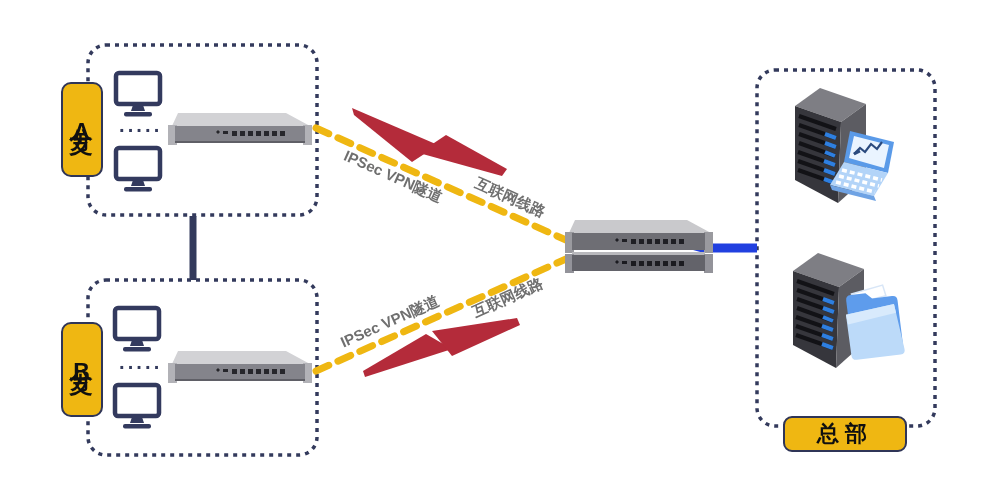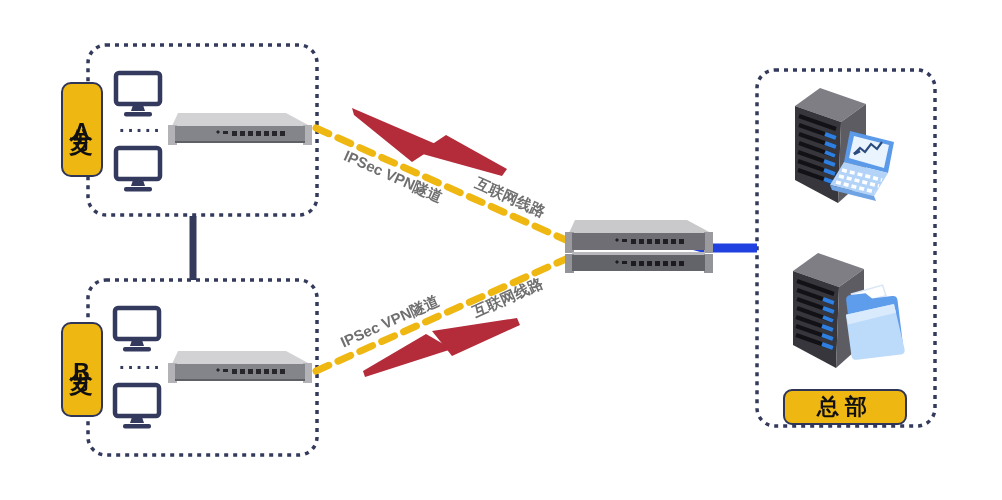--- a/index.html
+++ b/index.html
@@ -161,21 +161,21 @@
       </g>
     </g>
   </svg>
 
   <div class="side-label" style="left:61px;top:82px;width:42px;height:95px;">
     <span>分支A</span>
   </div>
   <div class="side-label" style="left:61px;top:322px;width:42px;height:95px;">
     <span>分支B</span>
   </div>
-  <div class="hq-label" style="left:783px;top:389px;width:124px;height:36px;">
+  <div class="hq-label" style="left:783px;top:416px;width:124px;height:36px;">
     <span>总部</span>
   </div>
 
   <div class="link-label" style="left:393px;top:177px;transform:translate(-50%,-50%) rotate(24deg);">IPSec VPN隧道</div>
   <div class="link-label" style="left:510px;top:198px;transform:translate(-50%,-50%) rotate(24deg);">互联网线路</div>
   <div class="link-label" style="left:390px;top:322px;transform:translate(-50%,-50%) rotate(-24deg);">IPSec VPN隧道</div>
   <div class="link-label" style="left:508px;top:298px;transform:translate(-50%,-50%) rotate(-24deg);">互联网线路</div>
 
   <div class="ellipsis" style="left:119px;top:119px;">·····</div>
   <div class="ellipsis" style="left:119px;top:356px;">·····</div>

